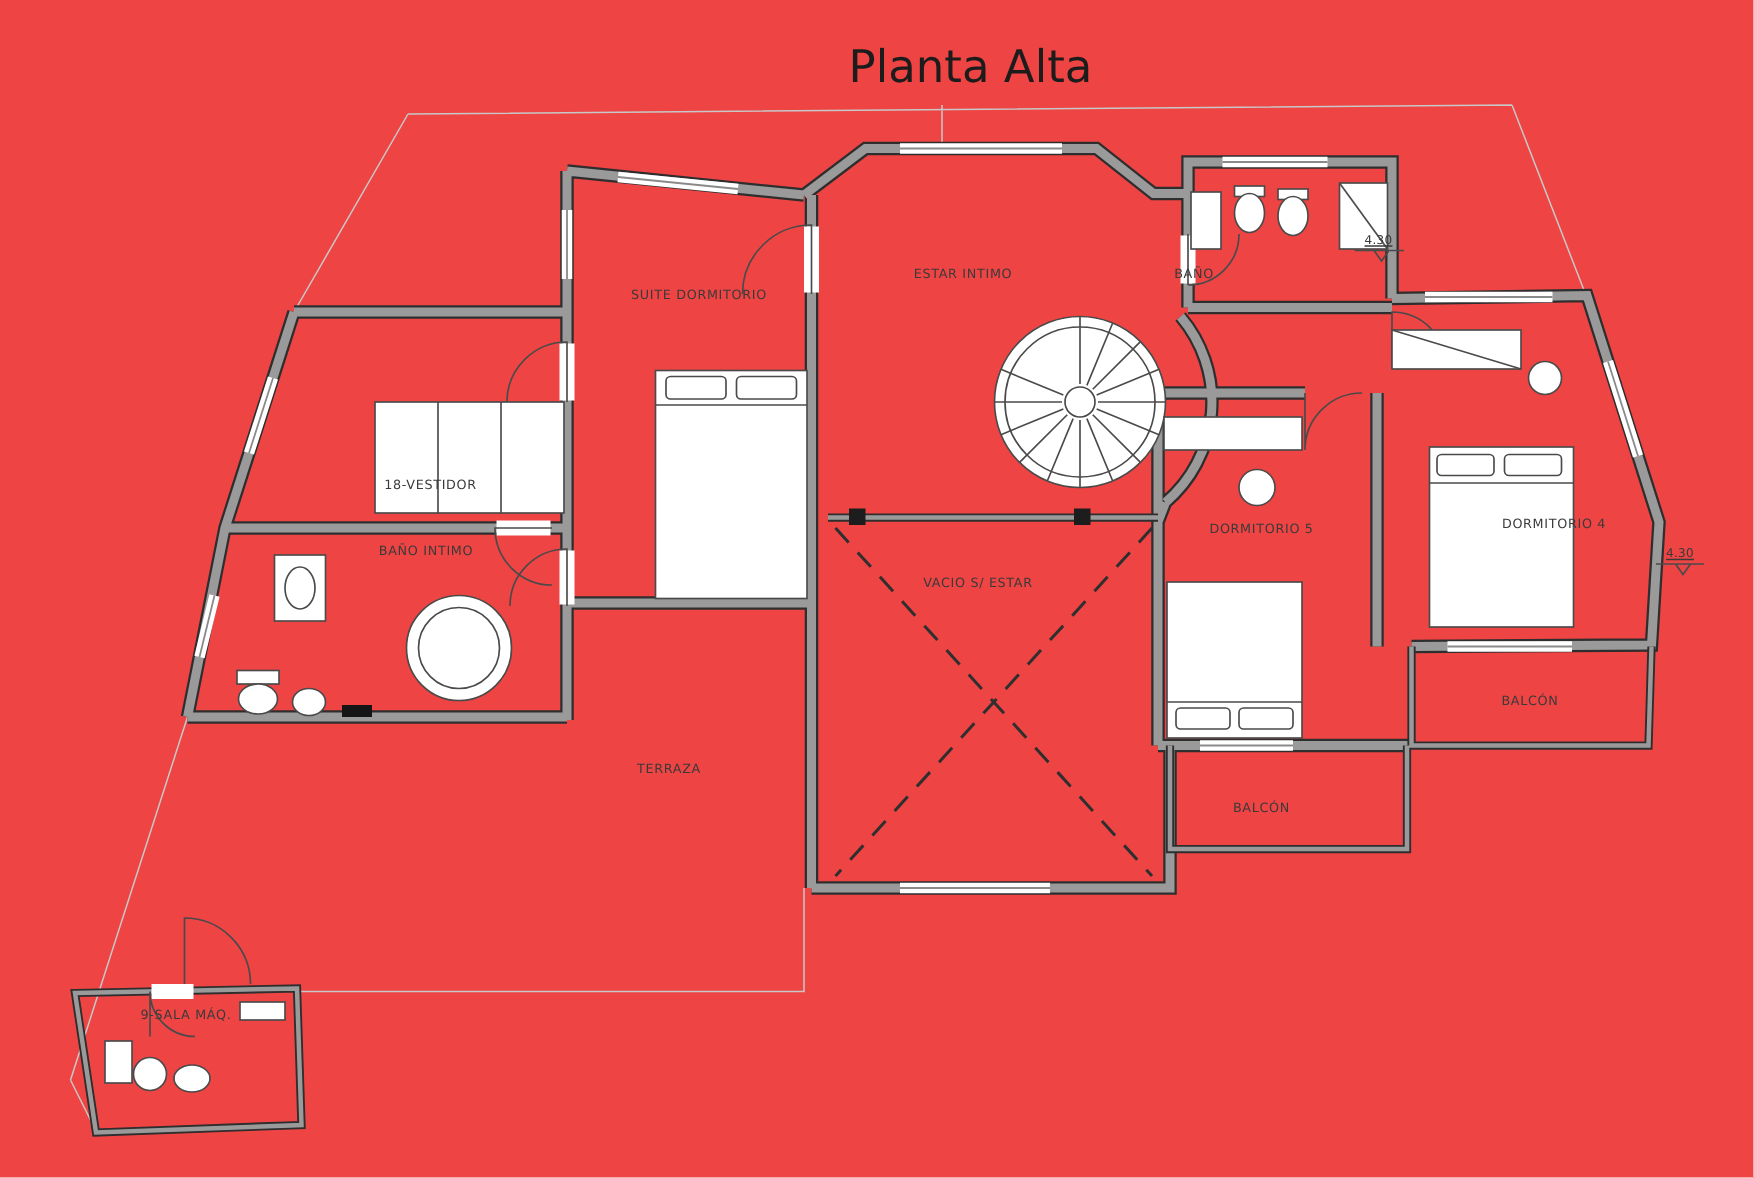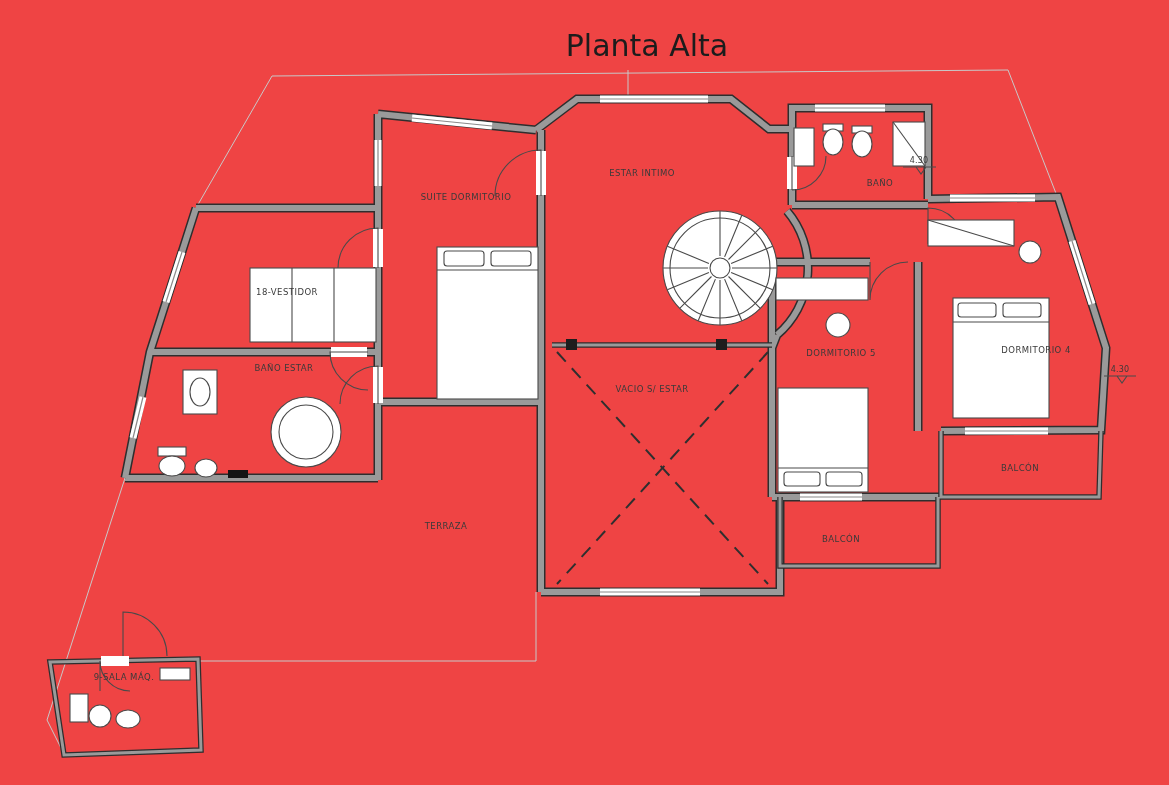--- a/index.html
+++ b/index.html
@@ -16,21 +16,21 @@
   }
   .plan-title{
     position:absolute;left:647px;top:45px;transform:translate(-50%,-50%);
     font-size:30px;color:#1c1c1c;white-space:nowrap;
   }
   .room-label{
     position:absolute;transform:translate(-50%,-50%);
     font-size:8.5px;letter-spacing:.45px;color:var(--text);
     white-space:nowrap;z-index:3;
   }
-  .level-marker{font-size:8px;letter-spacing:.2px;}
+  .level-marker{font-size:8px;letter-spacing:.2px;text-decoration:underline;}
   svg{position:absolute;left:0;top:0;}
   .wall-edge{stroke:var(--wall-edge);stroke-width:9;fill:none;stroke-linecap:butt;stroke-linejoin:miter;}
   .wall-core{stroke:var(--wall-fill);stroke-width:6;fill:none;stroke-linecap:butt;stroke-linejoin:miter;}
   .med-edge{stroke:var(--wall-edge);stroke-width:5.5;fill:none;}
   .med-core{stroke:var(--wall-fill);stroke-width:3;fill:none;}
   .thin{stroke:var(--line);stroke-width:1.1;fill:none;}
   .thin-fill{stroke:var(--line);stroke-width:1.1;fill:#fff;}
   .erase{stroke:#fff;stroke-width:10;fill:none;}
   .win-erase{stroke:#fff;stroke-width:7;fill:none;}
   .win{stroke:#8a8a8a;stroke-width:1.2;fill:none;}
@@ -193,28 +193,28 @@
       <ellipse class="thin-fill" cx="128" cy="719" rx="12" ry="9"></ellipse>
       <rect class="thin-fill" x="160" y="668" width="30" height="12"></rect>
     </g>
 
     <g>
       <path class="thin" d="M903 167 L936 167 M916 167 L921 174 L926 167 M1104 376 L1136 376 M1117 376 L1122 383 L1127 376"></path>
     </g>
   </svg>
 
   <span class="room-label" style="left:466px;top:197px">SUITE DORMITORIO</span>
-  <span class="room-label" style="left:642px;top:173px">ESTAR INTIMO</span>
-  <span class="room-label" style="left:880px;top:183px">BAÑO</span>
-  <span class="room-label" style="left:287px;top:292px">18-VESTIDOR</span>
-  <span class="room-label" style="left:284px;top:368px">BAÑO ESTAR</span>
+  <span class="room-label" style="left:642px;top:183px">ESTAR INTIMO</span>
+  <span class="room-label" style="left:796px;top:183px">BAÑO</span>
+  <span class="room-label" style="left:287px;top:324px">18-VESTIDOR</span>
+  <span class="room-label" style="left:284px;top:368px">BAÑO INTIMO</span>
   <span class="room-label" style="left:841px;top:353px">DORMITORIO 5</span>
   <span class="room-label" style="left:1036px;top:350px">DORMITORIO 4</span>
   <span class="room-label" style="left:652px;top:389px">VACIO S/ ESTAR</span>
-  <span class="room-label" style="left:446px;top:526px">TERRAZA</span>
+  <span class="room-label" style="left:446px;top:513px">TERRAZA</span>
   <span class="room-label" style="left:841px;top:539px">BALCÓN</span>
   <span class="room-label" style="left:1020px;top:468px">BALCÓN</span>
   <span class="room-label" style="left:124px;top:677px">9-SALA MÁQ.</span>
 
   <span class="room-label level-marker" style="left:919px;top:160px">4.30</span>
   <span class="room-label level-marker" style="left:1120px;top:369px">4.30</span>
 
 </div>
 
 </body></html>

